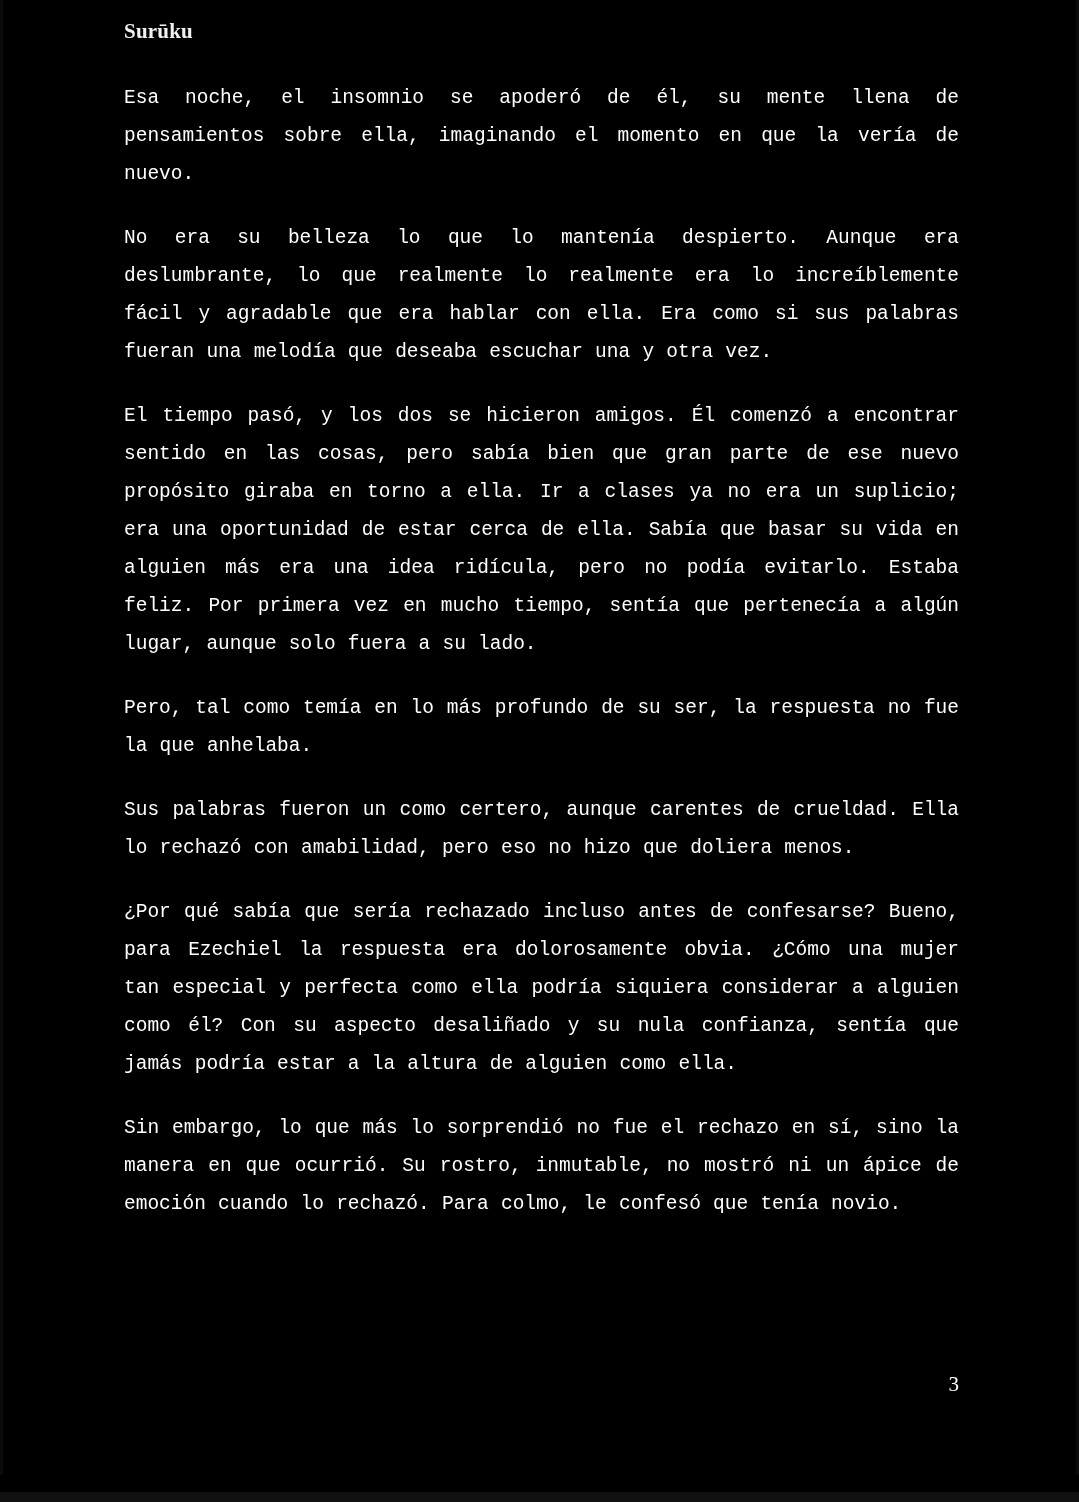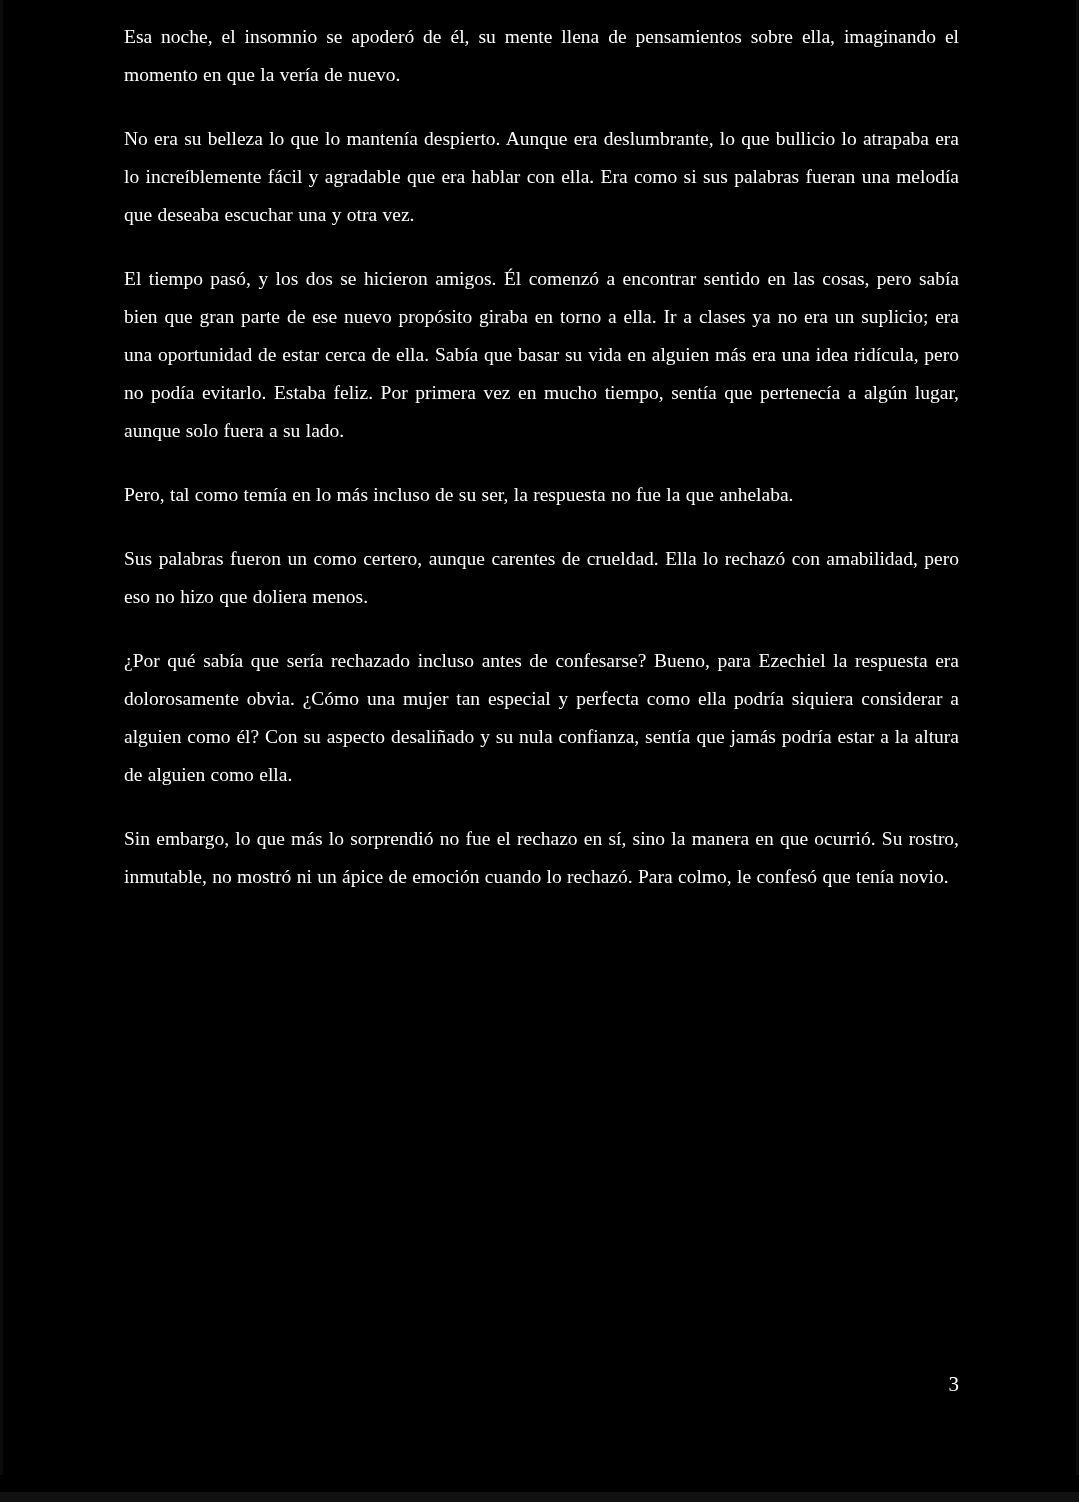--- a/index.html
+++ b/index.html
@@ -27,21 +27,21 @@
   }
   .header-title {
     font-family: "Liberation Serif", serif;
     font-size: 21px;
     line-height: 1.3;
     letter-spacing: 0.2px;
     color: #f2f2f2;
     margin: 0 0 34px 0;
   }
   .para {
-    font-family: Liberation Serif, serif;
+    font-family: Liberation Mono, monospace;
     font-size: 19.5px;
     line-height: 38px;
     color: #ffffff;
     text-align: justify;
     margin: 0 0 26px 0;
     word-spacing: 0.5px;
   }
   .para:last-of-type {
     margin-bottom: 12px;
   }
@@ -86,25 +86,26 @@
     background: #0b0b0b;
   }
 </style>
 </head>
 <body>
 
 <div class="page">
   <div class="edge-left"></div>
   <div class="edge-right"></div>
 
+  <h1 class="header-title">Surūku</h1>
 
   <p class="para">Esa noche, el insomnio se apoderó de él, su mente llena de pensamientos sobre ella, imaginando el momento en que la vería de nuevo.</p>
-  <p class="para">No era su belleza lo que lo mantenía despierto. Aunque era deslumbrante, lo que bullicio lo atrapaba era lo increíblemente fácil y agradable que era hablar con ella. Era como si sus palabras fueran una melodía que deseaba escuchar una y otra vez.</p>
+  <p class="para">No era su belleza lo que lo mantenía despierto. Aunque era deslumbrante, lo que realmente lo realmente era lo increíblemente fácil y agradable que era hablar con ella. Era como si sus palabras fueran una melodía que deseaba escuchar una y otra vez.</p>
   <p class="para">El tiempo pasó, y los dos se hicieron amigos. Él comenzó a encontrar sentido en las cosas, pero sabía bien que gran parte de ese nuevo propósito giraba en torno a ella. Ir a clases ya no era un suplicio; era una oportunidad de estar cerca de ella. Sabía que basar su vida en alguien más era una idea ridícula, pero no podía evitarlo. Estaba feliz. Por primera vez en mucho tiempo, sentía que pertenecía a algún lugar, aunque solo fuera a su lado.</p>
-  <p class="para">Pero, tal como temía en lo más incluso de su ser, la respuesta no fue la que anhelaba.</p>
+  <p class="para">Pero, tal como temía en lo más profundo de su ser, la respuesta no fue la que anhelaba.</p>
   <p class="para">Sus palabras fueron un como certero, aunque carentes de crueldad. Ella lo rechazó con amabilidad, pero eso no hizo que doliera menos.</p>
   <p class="para">¿Por qué sabía que sería rechazado incluso antes de confesarse? Bueno, para Ezechiel la respuesta era dolorosamente obvia. ¿Cómo una mujer tan especial y perfecta como ella podría siquiera considerar a alguien como él? Con su aspecto desaliñado y su nula confianza, sentía que jamás podría estar a la altura de alguien como ella.</p>
   <p class="para">Sin embargo, lo que más lo sorprendió no fue el rechazo en sí, sino la manera en que ocurrió. Su rostro, inmutable, no mostró ni un ápice de emoción cuando lo rechazó. Para colmo, le confesó que tenía novio.</p>
 
   <div class="page-number">3</div>
 </div>
 
 <div class="bottom-strip">
   <div class="bar"></div>
 </div>

